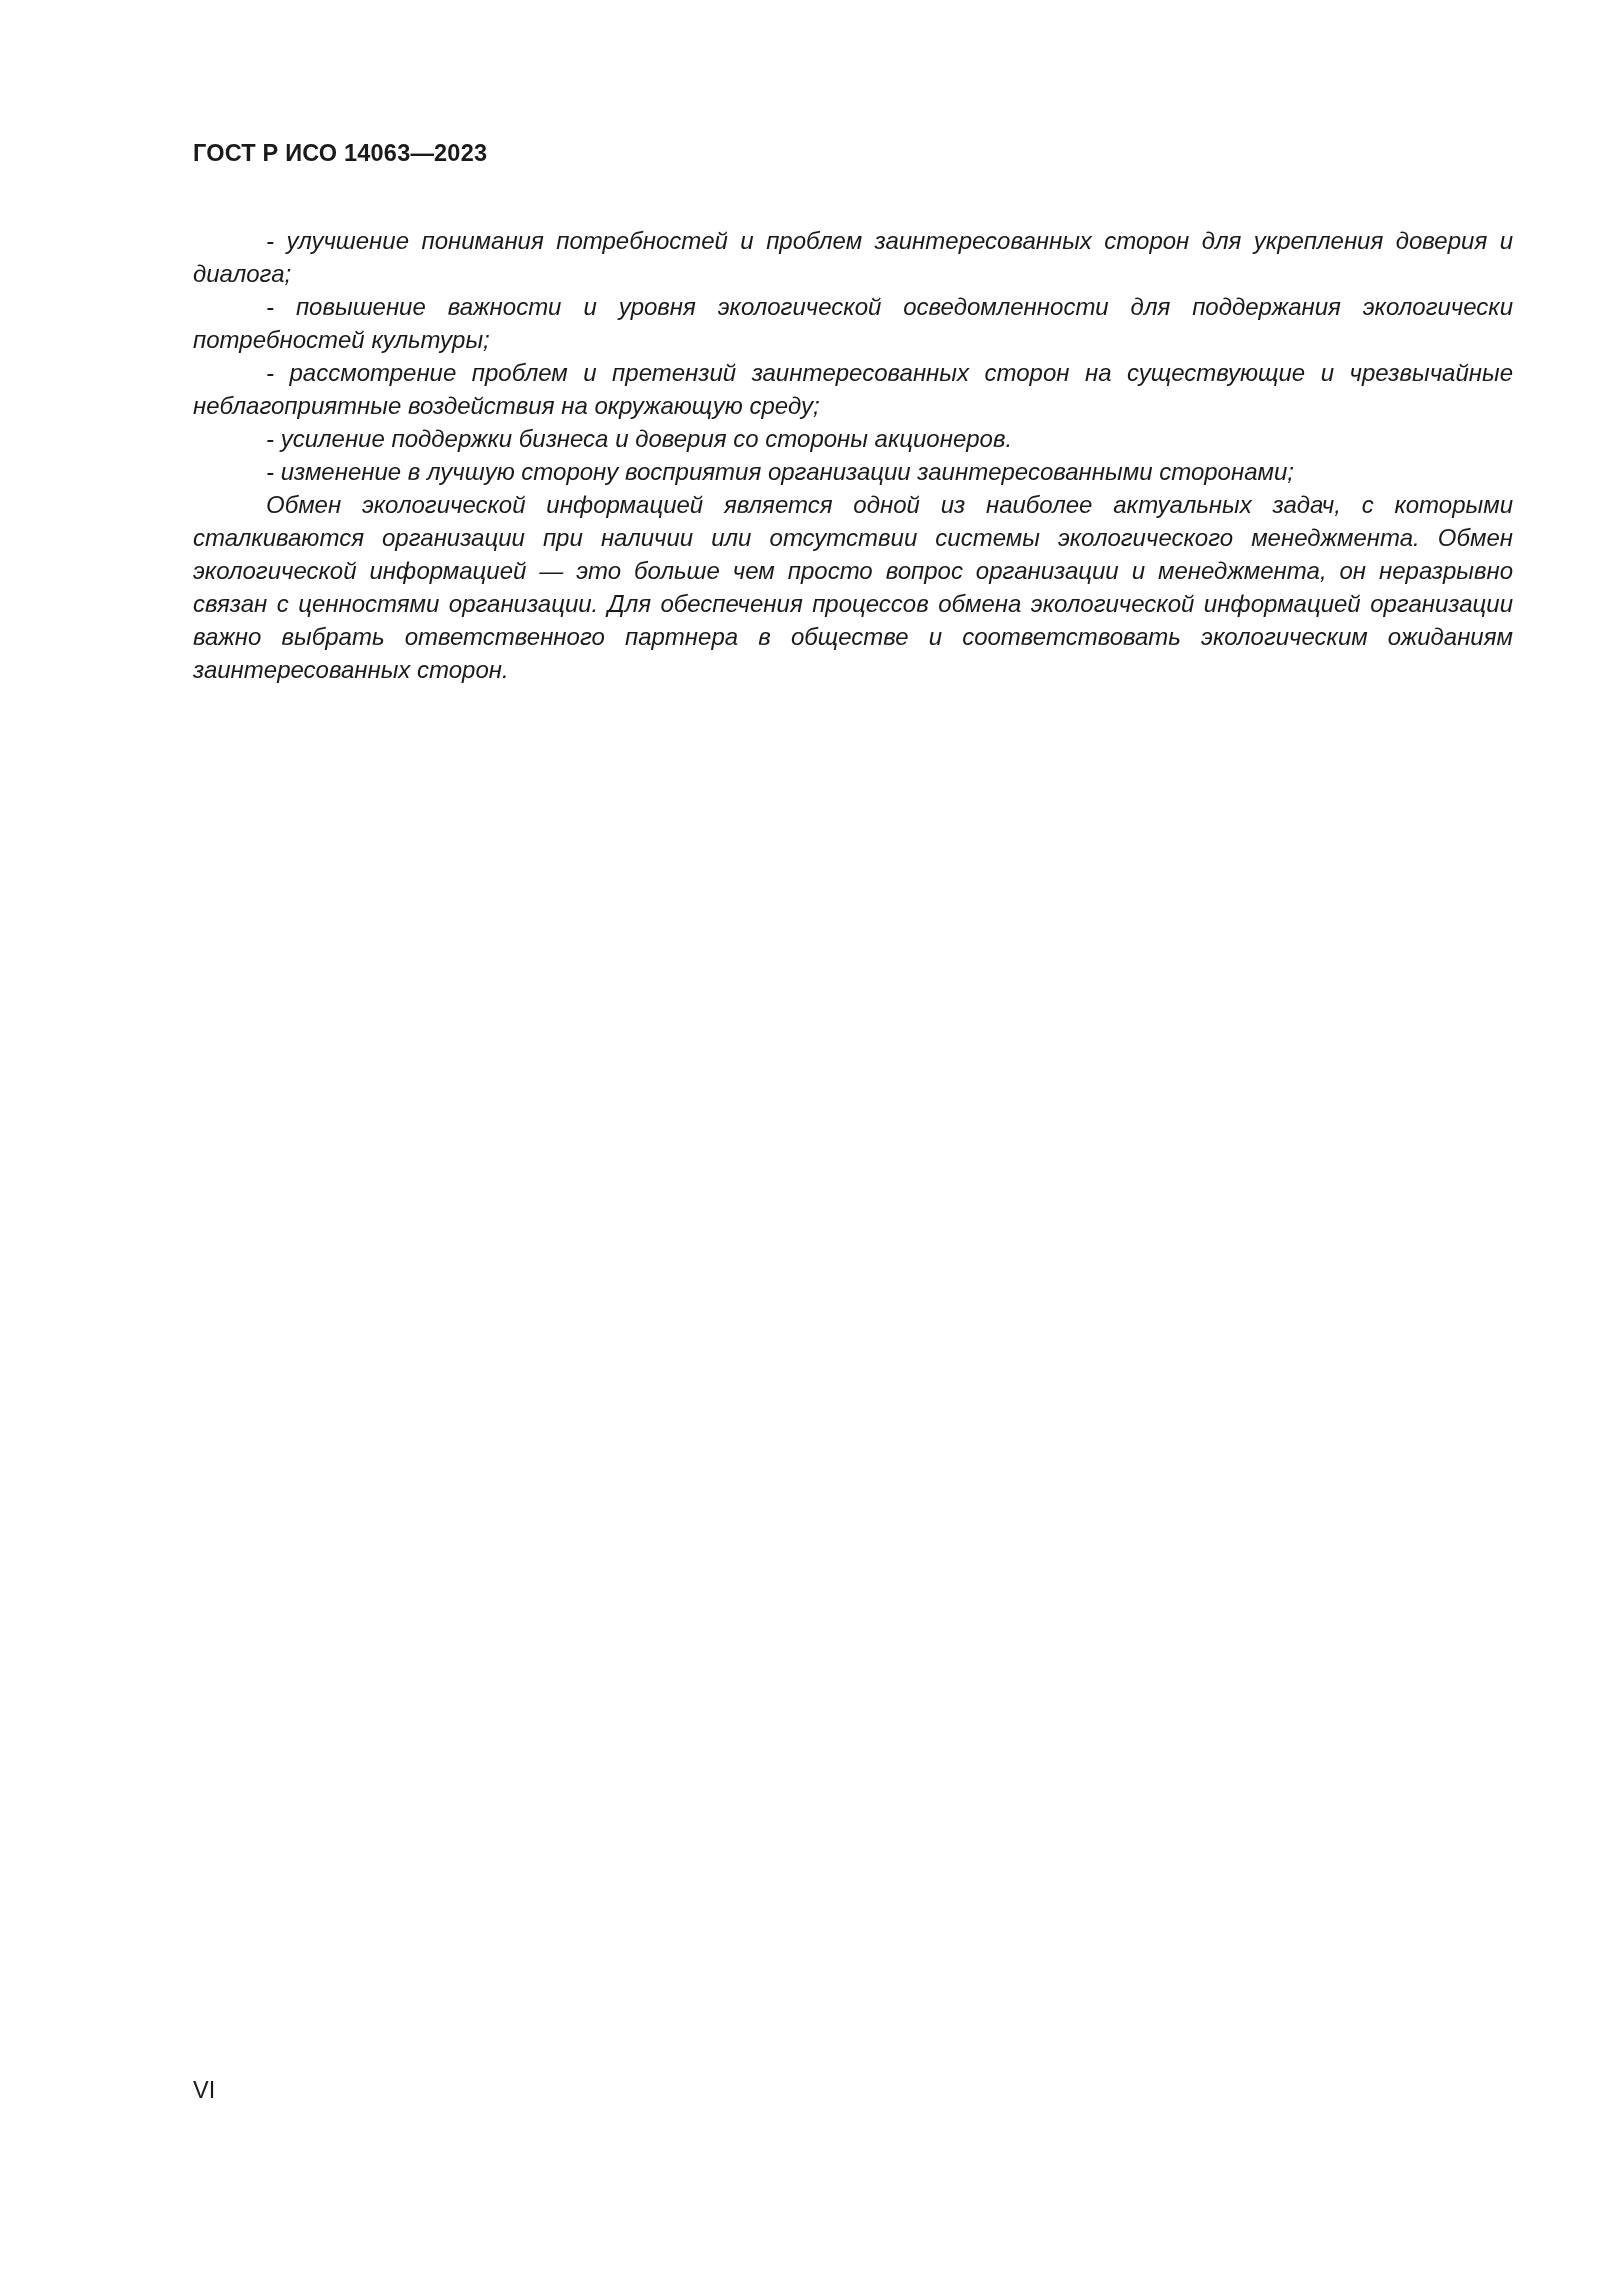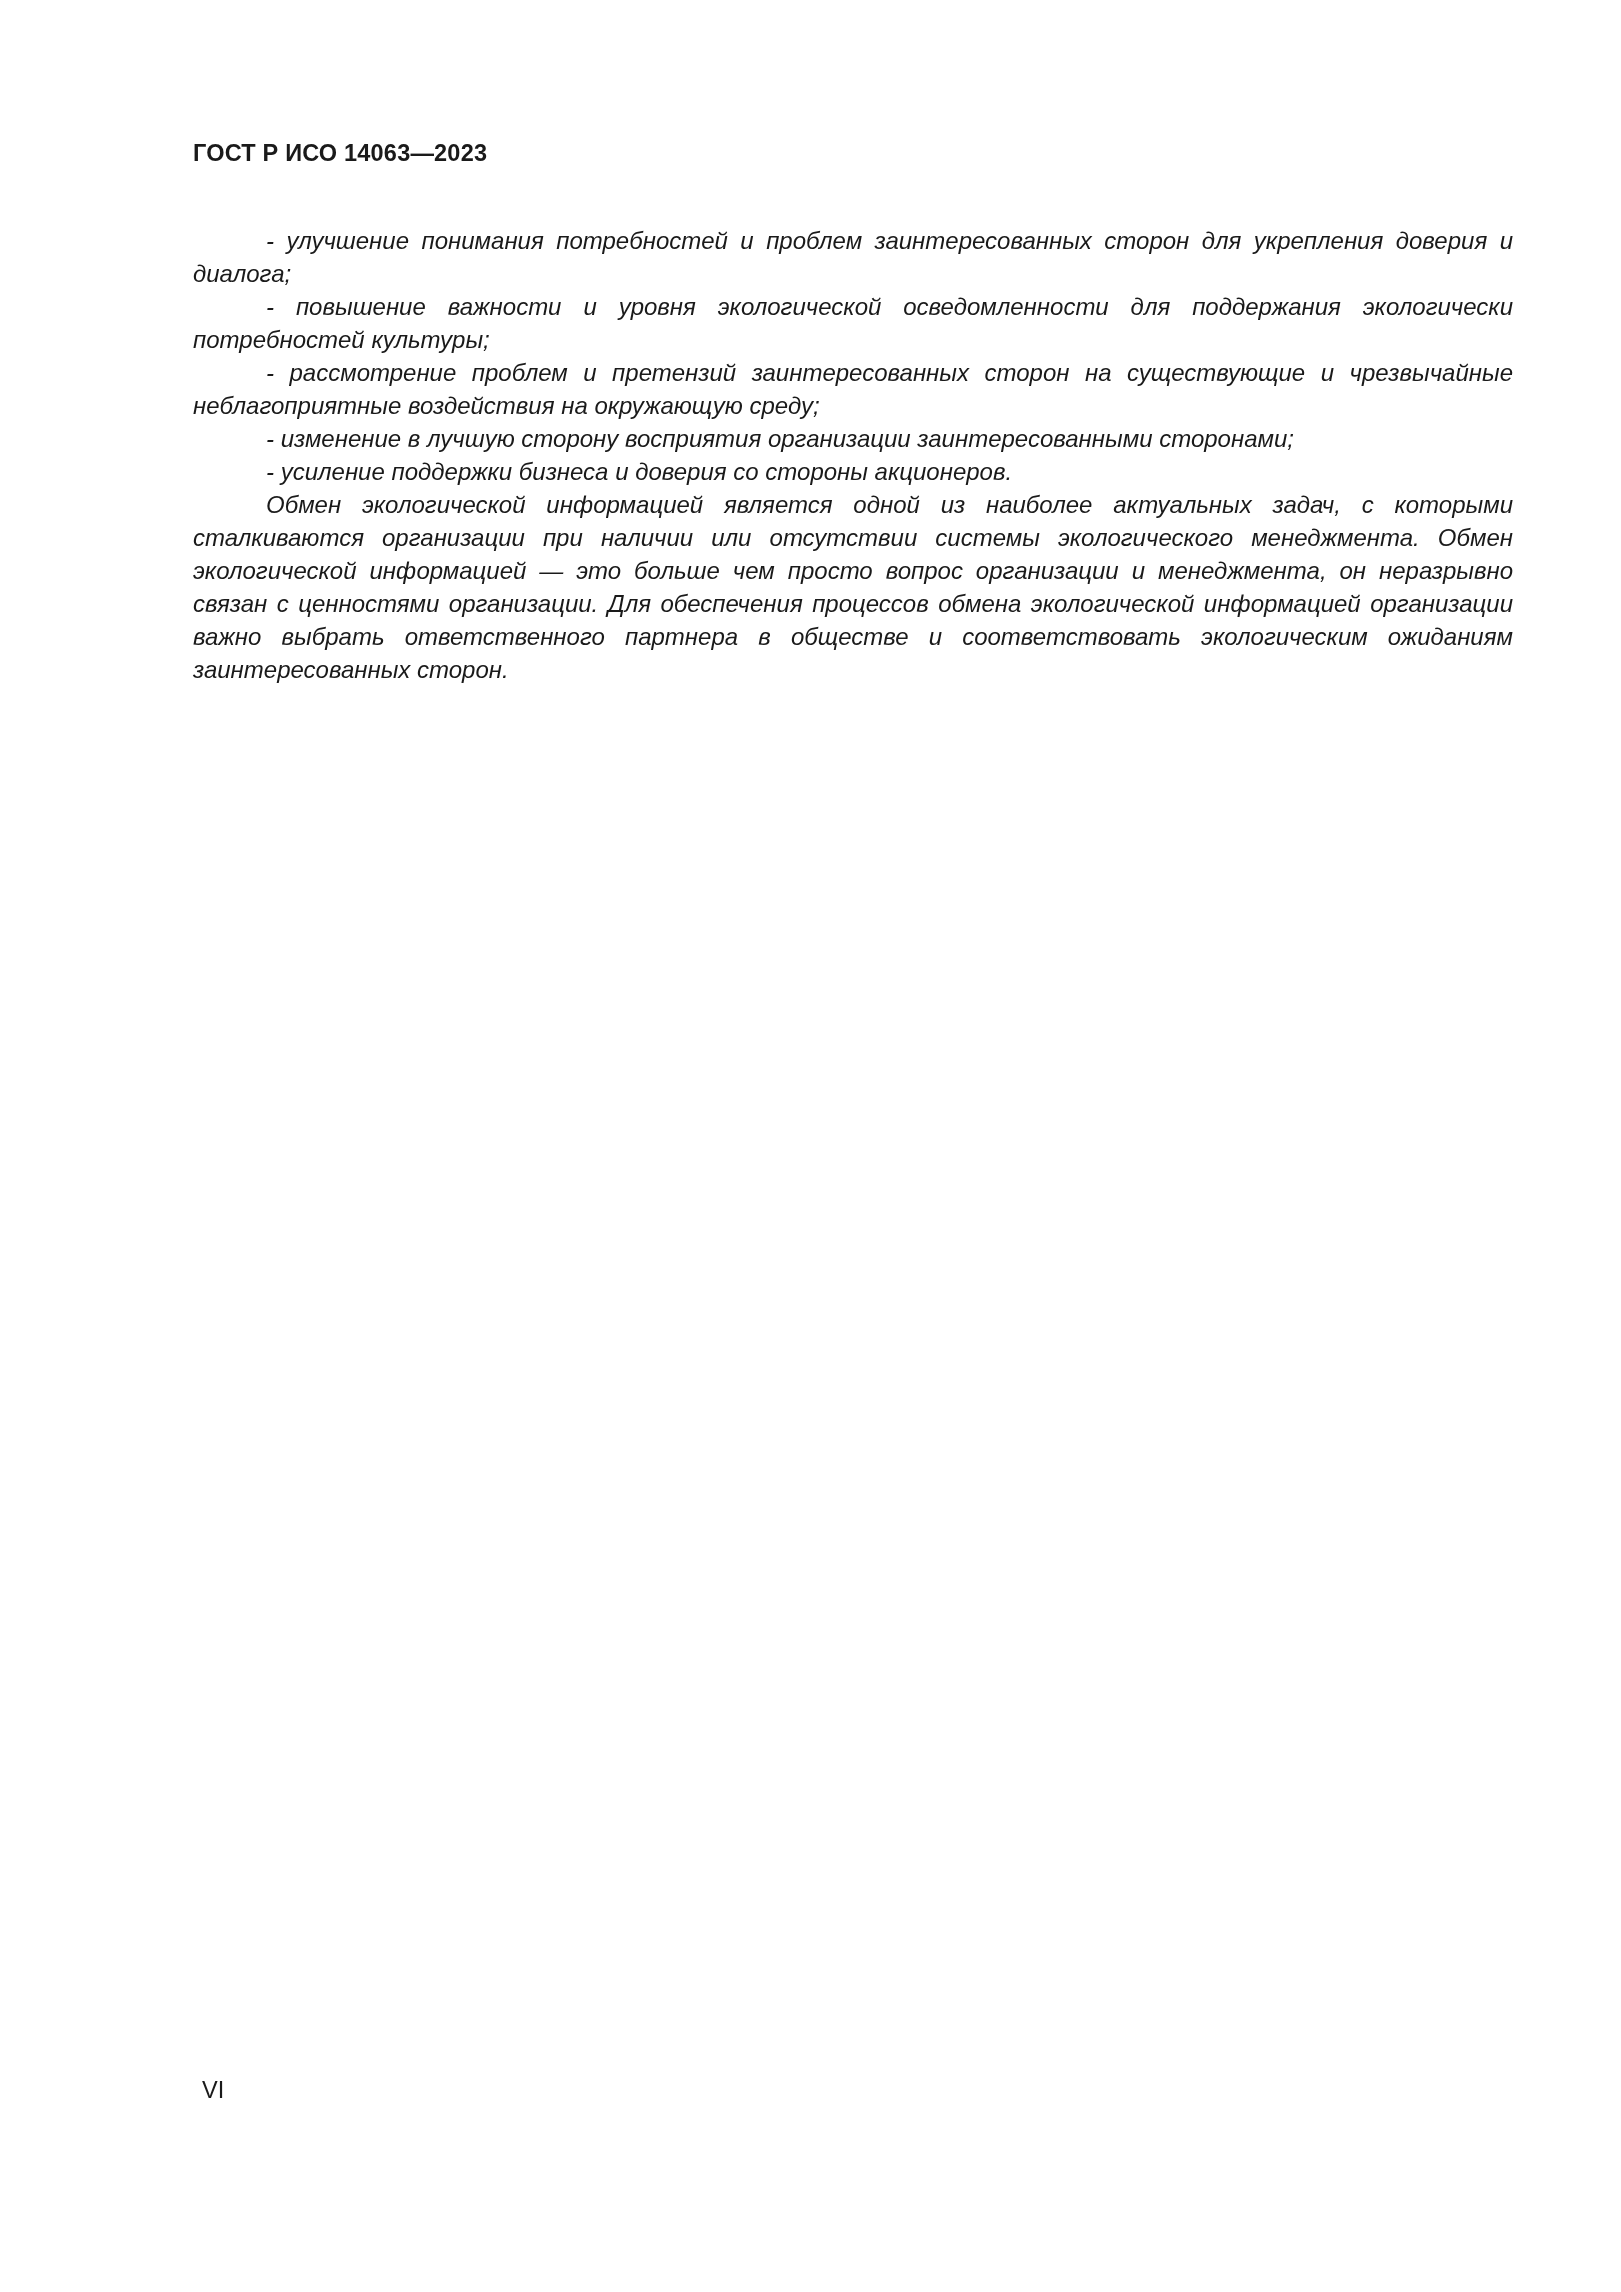--- a/index.html
+++ b/index.html
@@ -40,31 +40,30 @@
       text-indent: 73px;
       text-align: justify;
       hyphens: manual;
     }
     .page-number {
       position: absolute;
       left: 193px;
       top: 2077px;
       font-size: 23.5px;
       color: #1a1a1a;
-      margin-left: 9px;
     }
   </style>
 </head>
 <body>
 
 <div class="header">ГОСТ Р ИСО 14063—2023</div>
 
 <div class="body-text">
   <p class="para">- улучшение понимания потребностей и проблем заинтересованных сторон для укрепления до­верия и диалога;</p>
   <p class="para">- повышение важности и уровня экологической осведомленности для поддержания экологически потребностей культуры;</p>
   <p class="para">- рассмотрение проблем и претензий заинтересованных сторон на существующие и чрезвычай­ные неблагоприятные воздействия на окружающую среду;</p>
+  <p class="para">- усиление поддержки бизнеса и доверия со стороны акционеров.</p>
   <p class="para">- изменение в лучшую сторону восприятия организации заинтересованными сторонами;</p>
-  <p class="para">- усиление поддержки бизнеса и доверия со стороны акционеров.</p>
   <p class="para">Обмен экологической информацией является одной из наиболее актуальных задач, с которыми сталкиваются организации при наличии или отсутствии системы экологического менеджмента. Обмен экологической информацией — это больше чем просто вопрос организации и менеджмента, он нераз­рывно связан с ценностями организации. Для обеспечения процессов обмена экологической информа­цией организации важно выбрать ответственного партнера в обществе и соответствовать экологиче­ским ожиданиям заинтересованных сторон.</p>
 </div>
 
 <div class="page-number">VI</div>
 
 
 </body></html>

